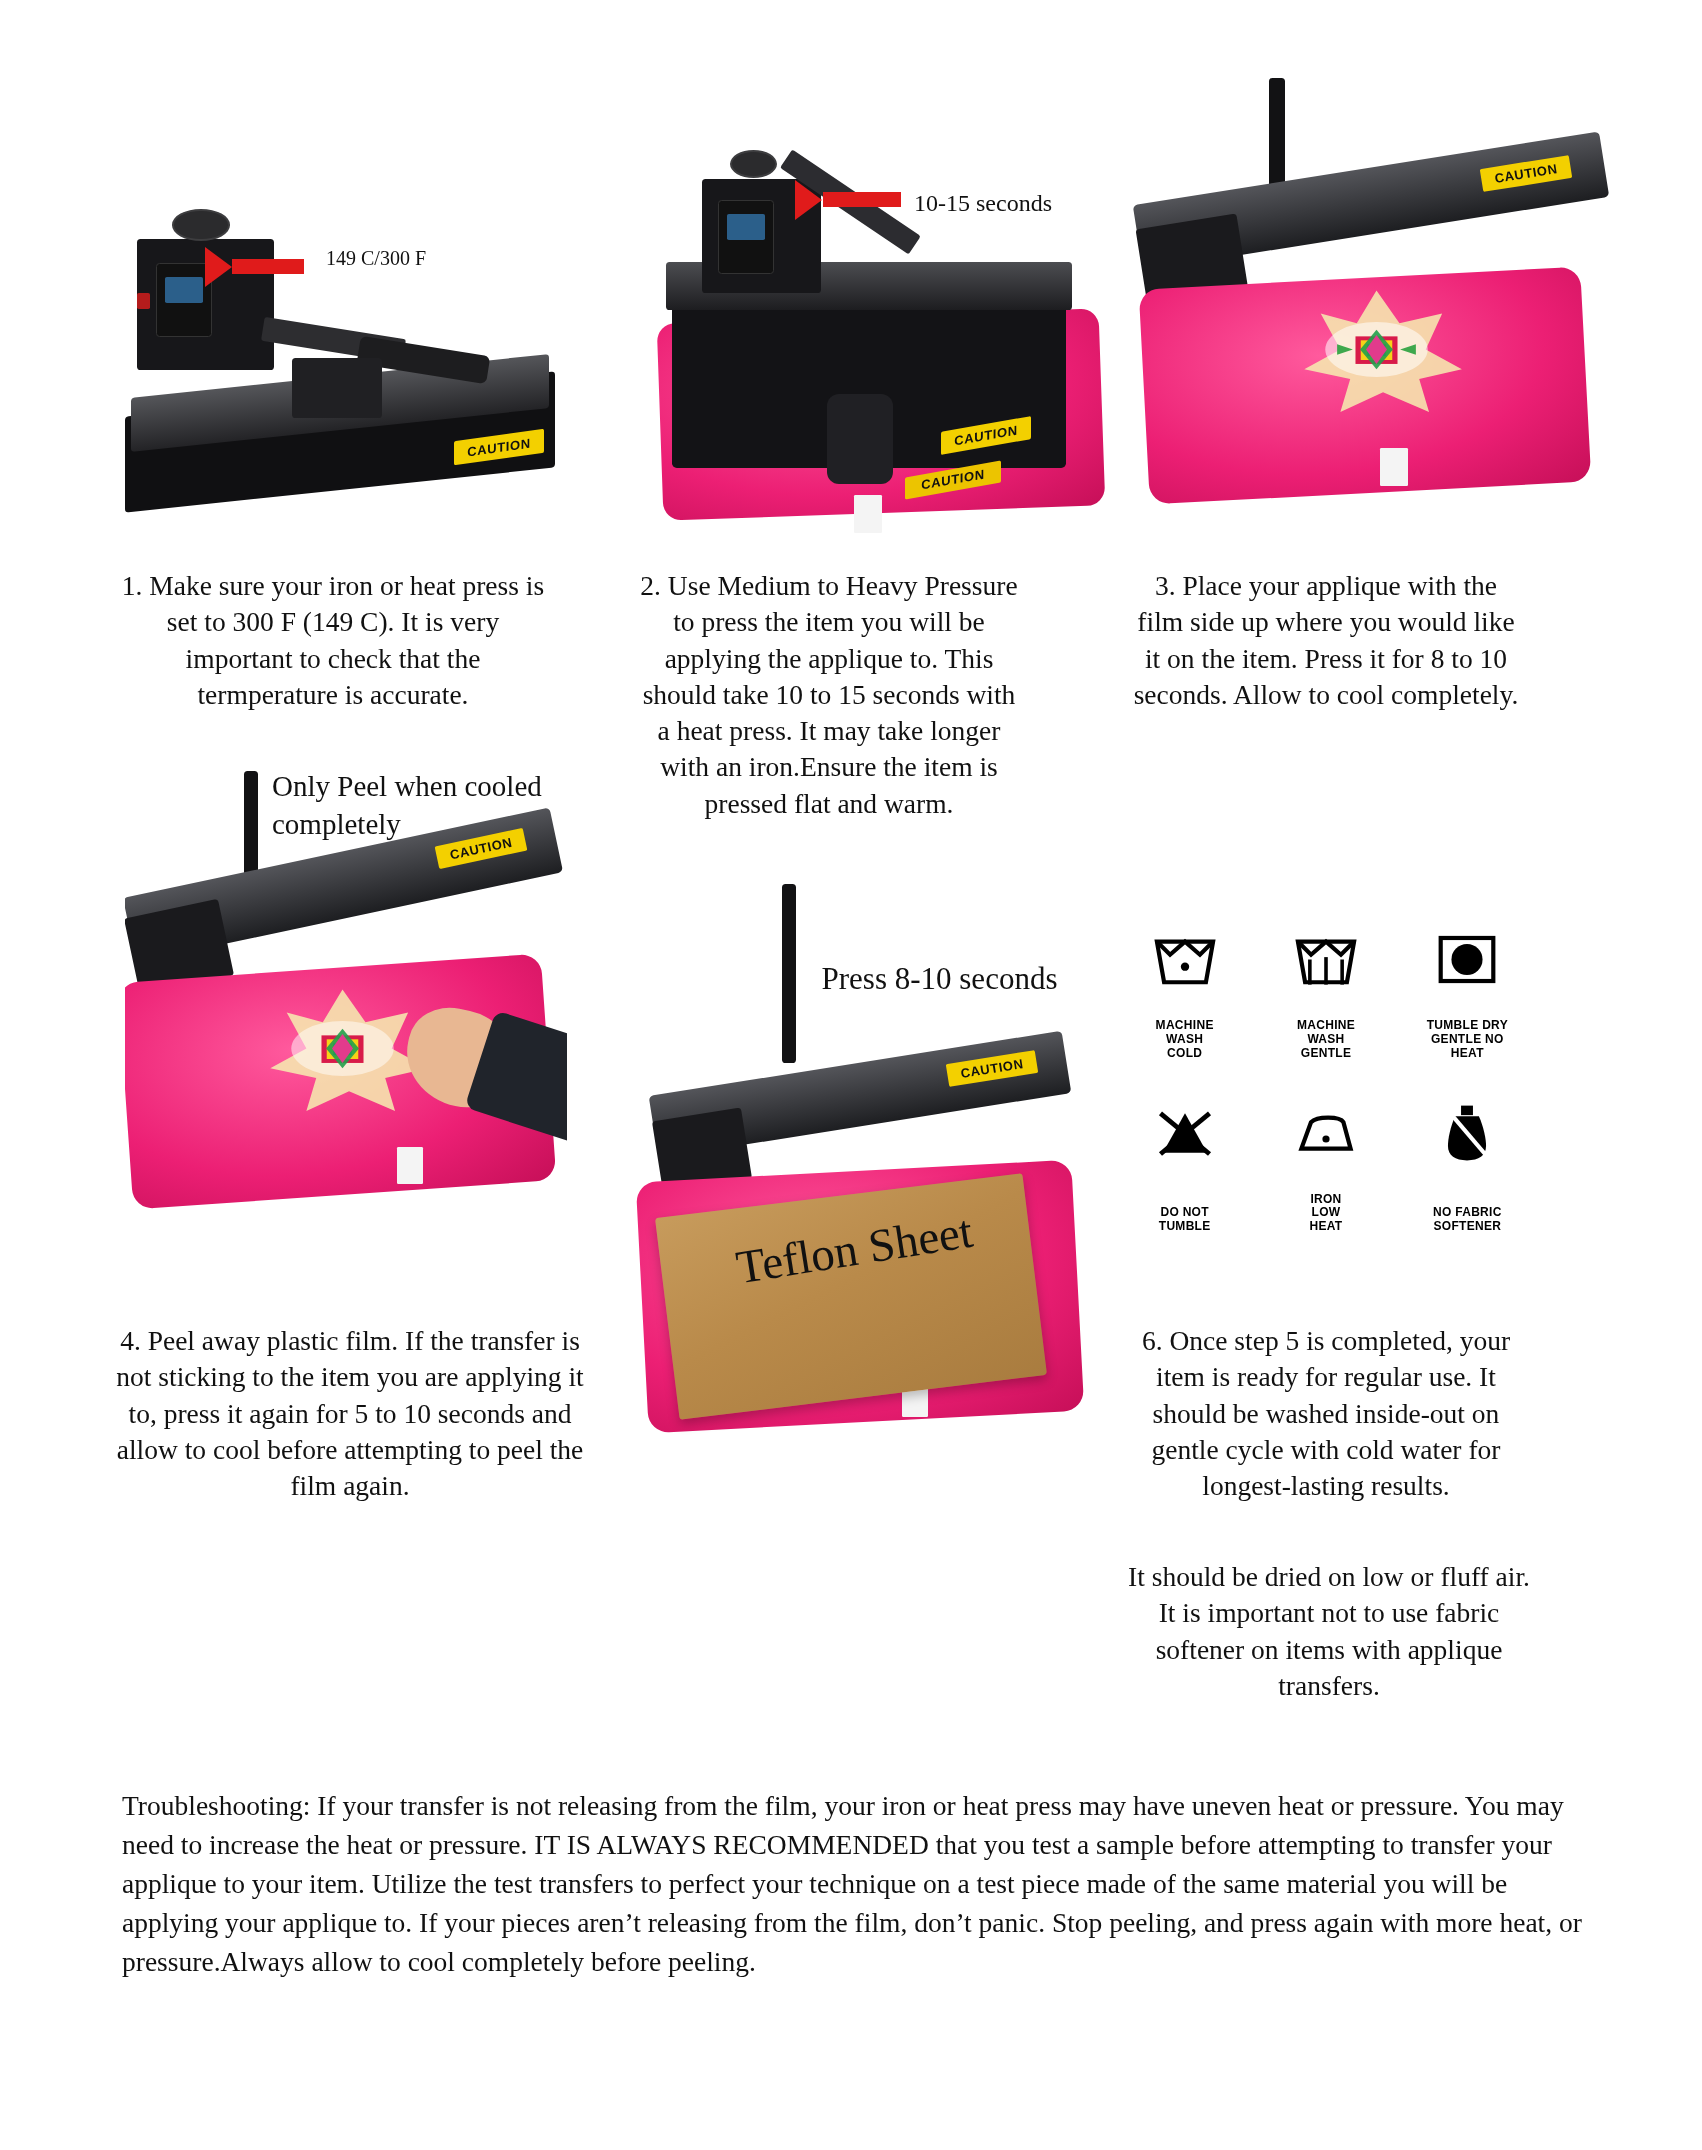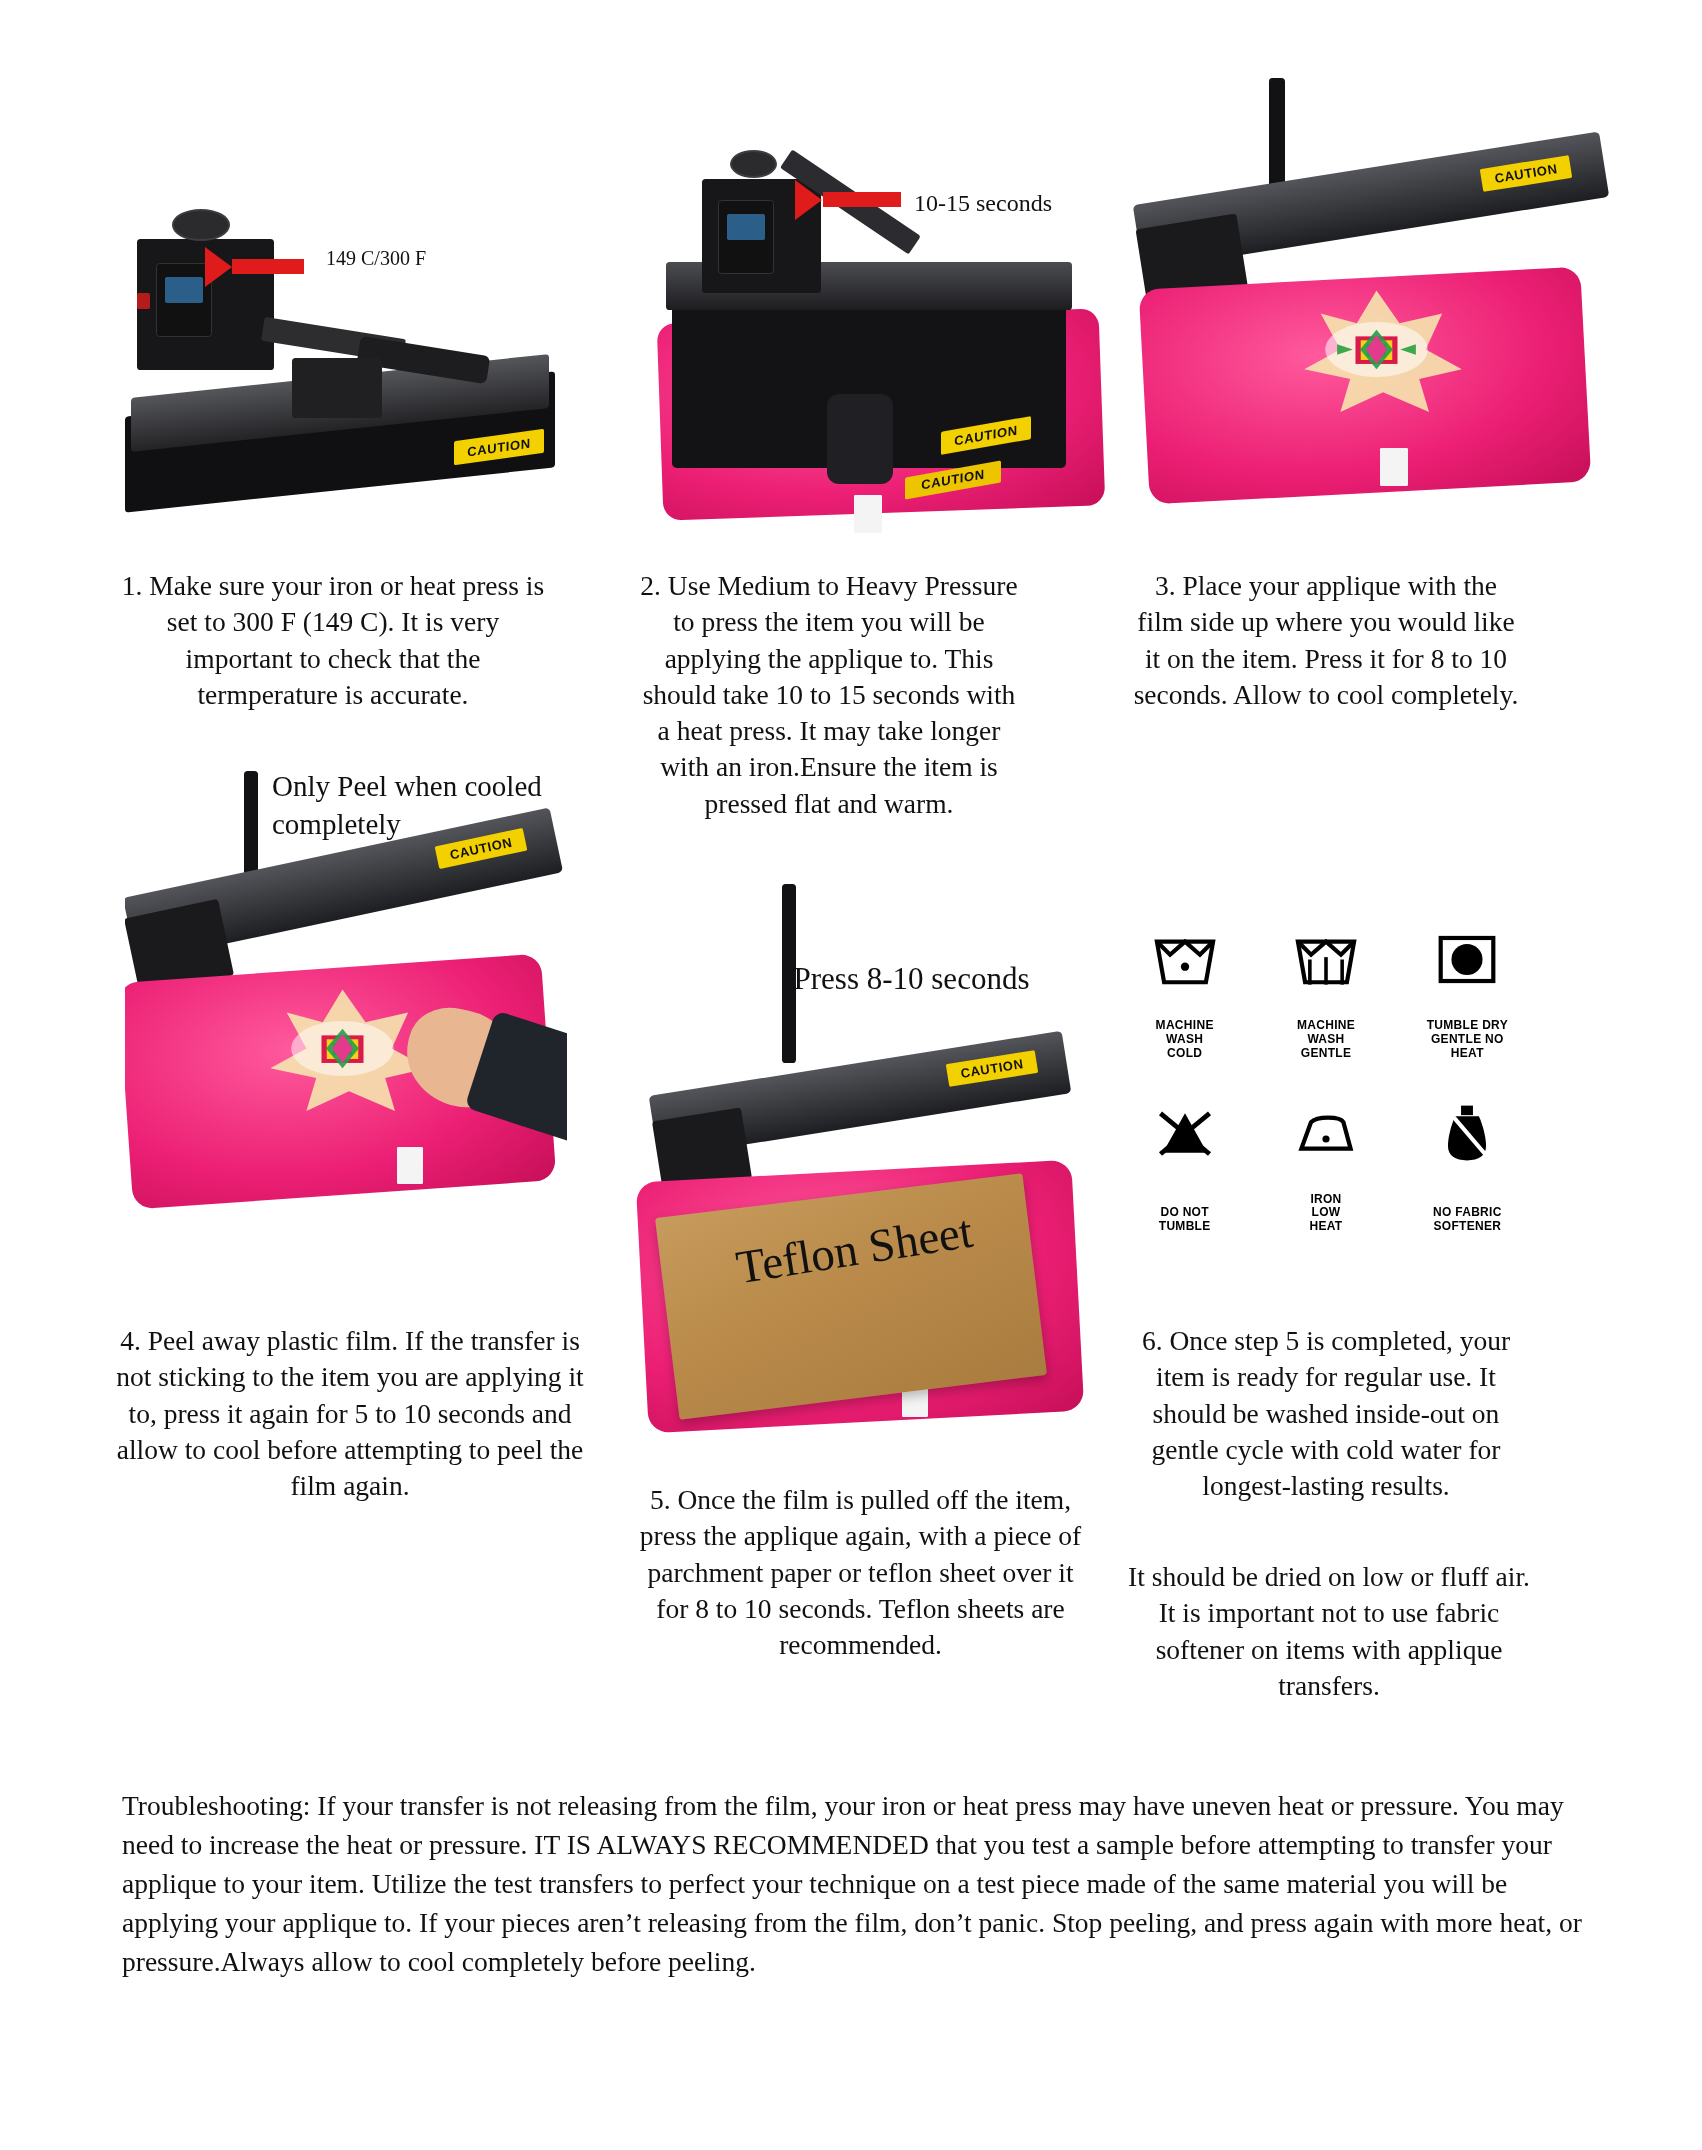--- a/index.html
+++ b/index.html
@@ -319,21 +319,21 @@
       <rect x="126" y="86" width="48" height="30" fill="#f7d117"></rect>
       <rect x="136" y="92" width="28" height="18" fill="#1b68c4"></rect>
       <path d="M150 70 L175 100 L150 130 L125 100 Z" fill="#22a04a" opacity="0.9"></path>
       <path d="M150 78 L166 100 L150 122 L134 100 Z" fill="#e23b8c"></path>
     </svg>
 
     <div class="hand" style="left:281px; top:239px; width:108px; height:96px; transform:rotate(12deg);"></div>
     <div class="sleeve" style="left:352px; top:257px; width:131px; height:102px; transform:rotate(18deg);"></div>
   </div>
 
-  <div class="annot big" style="position:absolute; left:792px; top:959px; width:239px; text-align:center;">Press 8-10 seconds</div>
+  <div class="annot big" style="position:absolute; left:820px; top:959px; width:239px; text-align:center;">Press 8-10 seconds</div>
 
   <div class="photo" style="left:630px; top:884px; width:472px; height:568px;">
     <div style="position:absolute; left:152px; top:0; width:14.3px; height:179px; background:#121214; border-radius:3.6px;"></div>
     <div style="position:absolute; left:21px; top:179px; width:418px; height:63px; background:linear-gradient(180deg,#54555a,#1d1e21); transform:rotate(-9deg); border-radius:4.8px;"></div>
     <div style="position:absolute; left:27px; top:230px; width:90px; height:72px; background:#1a1a1d; transform:rotate(-9deg); border-radius:3.6px;"></div>
     <div class="knob" style="left:60px; top:158px; width:39px; height:21.5px;"></div>
     <div class="caution" style="left:317px; top:173px; width:90px; height:23px; font-size:13px; transform:rotate(-9deg);">CAUTION</div>
 
     <div class="shirt soft" style="left:12px; top:287px; width:436px; height:251px; border-radius:20.3px; transform:rotate(-3deg);"></div>
     <div class="tag" style="left:272px; top:496px; width:26px; height:37px;"></div>
@@ -417,21 +417,20 @@
           <line x1="8" y1="10" x2="78" y2="92" stroke="#fff" stroke-width="7"></line>
         </svg>
       </div>
       <div class="care-label">NO FABRIC
 SOFTENER</div>
     </div>
   </div>
 
   <div class="caption" style="position:absolute; left:114px; top:1323px; width:472px;">4. Peel away plastic film. If the transfer is not sticking to the item you are applying it to, press  it again for 5 to 10 seconds and allow to cool before attempting to peel the film again.</div>
 
-  <div class="caption" style="position:absolute; left:638px; top:1482px; width:445px;">5. Once the film is pulled off the item, press the applique again, with a piece of parchment paper or teflon sheet over it for 8 to 10 seconds. Teflon sheets are recommended.</div>
 
   <div class="caption" style="position:absolute; left:1123px; top:1323px; width:406px;">6. Once step 5 is completed, your item is ready for regular use. It should be washed inside-out on gentle cycle with cold water for longest-lasting results.</div>
   <div class="caption" style="position:absolute; left:1123px; top:1559px; width:412px;">It should be dried on low or fluff air. It is important not to use fabric softener on items with applique transfers.</div>
 
   <div class="footer" style="left:122px; top:1786px; width:1464px;">Troubleshooting: If your transfer is not releasing from the film, your iron or heat press may have uneven heat or pressure. You may need to increase the heat or pressure. IT IS ALWAYS RECOMMENDED that you test a sample before attempting to transfer your applique to your item. Utilize the test transfers to perfect your technique on a test piece made of the same material you will be applying your applique to. If your pieces aren’t releasing from the film, don’t panic. Stop peeling, and press again with more heat, or pressure.Always allow to cool completely before peeling.</div>
 
 </div>
 
 
 </body></html>

